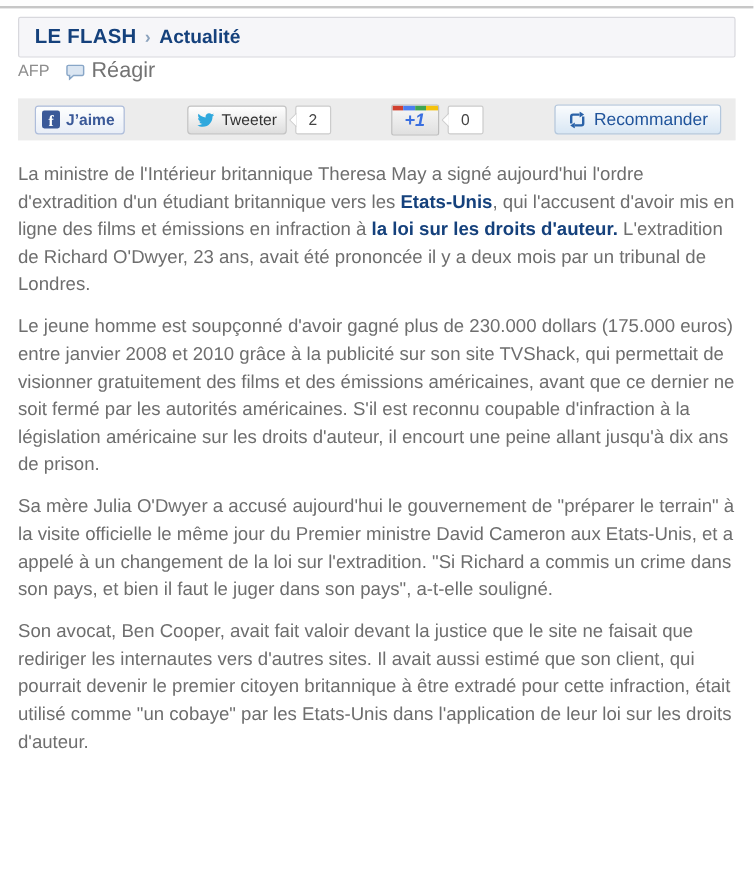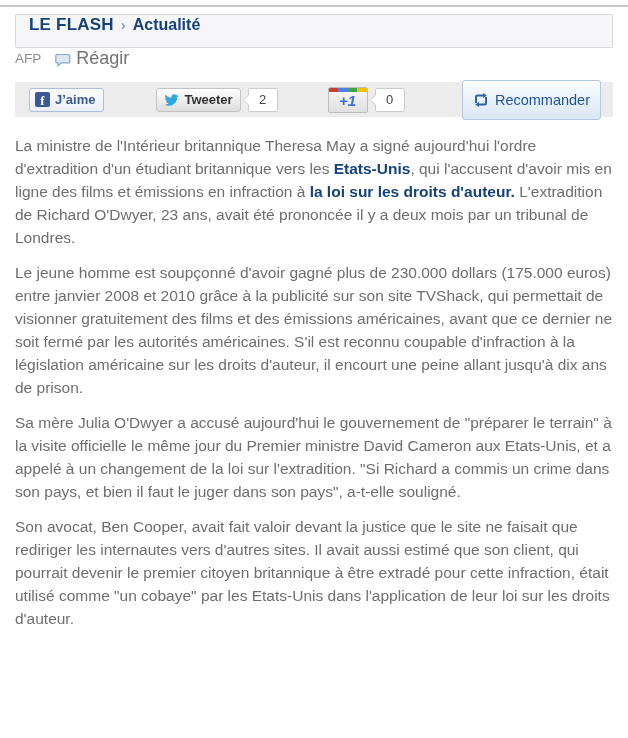--- a/index.html
+++ b/index.html
@@ -6,21 +6,21 @@
   body{
     width:628px;height:738px;overflow:hidden;
     font-family:"Liberation Sans","DejaVu Sans",sans-serif;
     -webkit-font-smoothing:antialiased;
   }
   .top-rule{height:5px;border-bottom:2px solid #c6c6c6;background:#fdfdfd;}
   .content{margin:0 15px;}
 
   
   .breadcrumb-bar{
-    margin-top:7px;height:34px;display:flex;align-items:flex-start;
+    margin-top:7px;height:34px;display:flex;align-items:center;
     background:#f6f6f9;border:1px solid #d8d8dd;border-radius:2px;
     padding:0 10px 0 13px;box-sizing:border-box;
   }
   .crumb-section{color:#15417c;font-weight:bold;font-size:17px;text-decoration:none;letter-spacing:.2px;cursor:pointer;}
   .crumb-sep{color:#8ba2bd;font-size:15px;margin:0 7px;font-weight:bold;}
   .crumb-page{color:#15417c;font-weight:bold;font-size:16px;text-decoration:none;cursor:pointer;}
   .subscribe-btn{
     margin-left:auto;cursor:pointer;
     background:linear-gradient(#f4ab2e,#e08c04);
     border:1px solid #c67d05;border-radius:3px;
@@ -52,21 +52,21 @@
   .fb-icon{
     width:15px;height:15px;background:#3b5998;border-radius:2px;color:#fff;
     font-family:"Liberation Serif",serif;font-weight:bold;font-size:13px;
     display:inline-flex;align-items:flex-end;justify-content:center;line-height:12px;
     margin-right:5px;overflow:hidden;
   }
   .tw-btn{
     margin-left:52px;
     background:linear-gradient(#ffffff,#dedede);
     border:1px solid #c3c3c3;border-radius:3px;height:24px;padding:0 7px 0 6px;
-    color:#333;font-size:13px;font-weight:bold;
+    color:#333;font-size:13px;font-weight:normal;
   }
   .tw-btn svg{margin-right:4px;}
   .count-bubble{
     position:relative;margin-left:7px;background:#fff;border:1px solid #ccc;border-radius:2px;
     height:22px;min-width:14px;padding:0 7px;display:inline-flex;align-items:center;justify-content:center;
     font-size:13px;color:#444;
   }
   .count-bubble::before{
     content:"";position:absolute;left:-6px;top:50%;margin-top:-6px;
     border:6px solid transparent;border-left:none;border-right:6px solid #ccc;
@@ -86,21 +86,21 @@
   .gp-stripe .c-b{background:#4c7ef0;}
   .gp-stripe .c-g{background:#3fa451;}
   .gp-stripe .c-y{background:#f4c20d;}
   .gp-label{
     color:#3a6fe0;font-weight:bold;font-style:italic;font-size:15px;
     width:100%;text-align:center;padding-bottom:3px;
   }
   .rec-btn{
     margin-left:auto;
     background:linear-gradient(#fafcfe,#d9e7f4);
-    border:1px solid #b3c7dd;border-radius:3px;height:40px;padding:0 10px;
+    border:1px solid #b3c7dd;border-radius:3px;height:25px;padding:0 10px;
     color:#20549b;font-size:14.5px;
   }
   .rec-btn svg{margin-right:6px;}
 
   
   .article-body{margin-top:17px;}
   .article-body p{
     margin:0 0 12px;color:#6e6e6e;font-size:15.5px;line-height:23px;
   }
   .bold-link{color:#15417c;font-weight:bold;text-decoration:none;cursor:pointer;margin-top:24px;}

